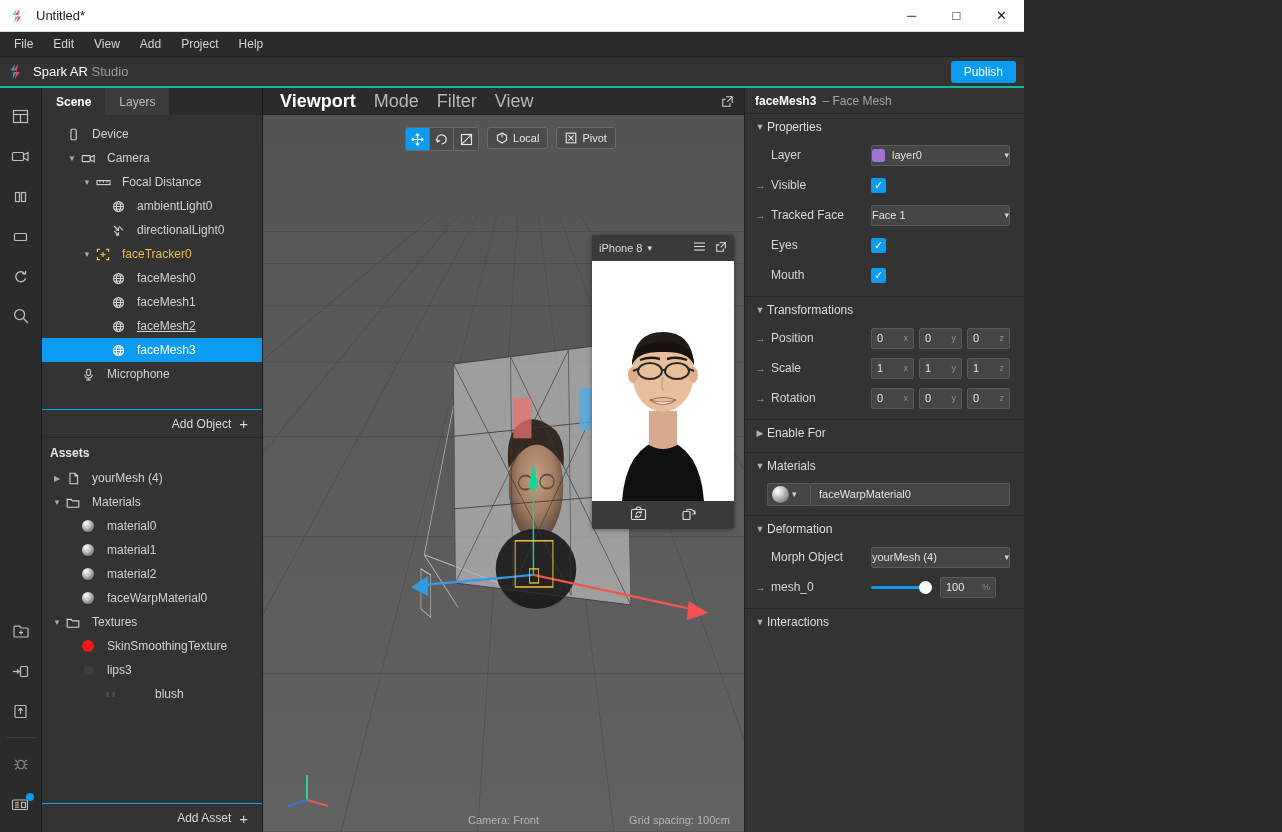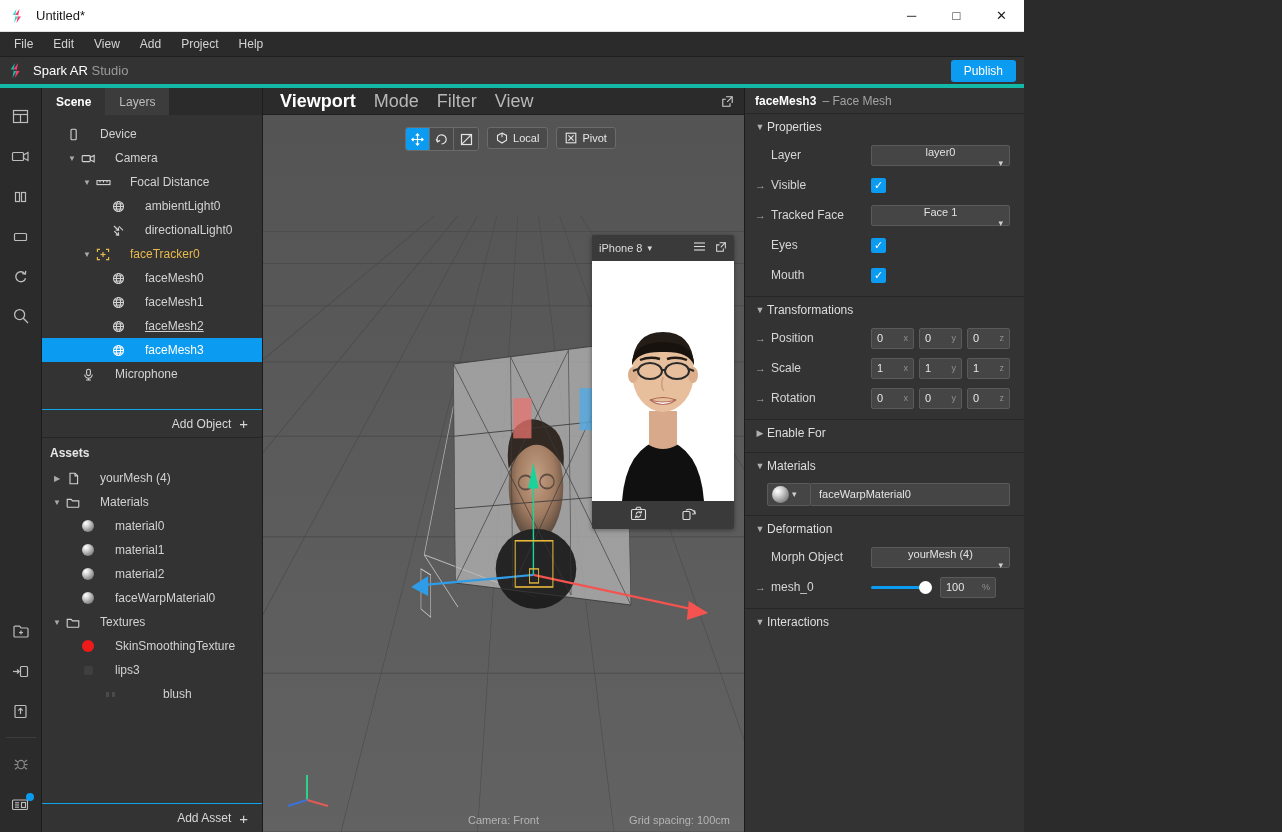--- a/index.html
+++ b/index.html
@@ -29,21 +29,21 @@
   
   .menubar {
     height: 25px; flex: 0 0 25px; background: #2b2b2b; display: flex; align-items: center;
     padding-left: 4px; border-bottom: 1px solid #1f1f1f;
   }
   .menubar .mi { padding: 3px 10px; color: #d4d4d4; font-size: 12px; border-radius: 2px; }
 
   
   .brandbar {
     height: 31px; flex: 0 0 31px; background: #333333; display: flex; align-items: center;
-    padding: 0 8px; border-bottom: 4px solid #14b8a6;
+    padding: 0 8px; border-bottom: 2px solid #14b8a6;
   }
   .brandbar .blogo { width: 17px; height: 17px; margin-right: 8px; }
   .brandbar .btext { font-size: 13px; color: #ffffff; }
   .brandbar .btext .sub { color: #9a9a9a; }
   .publish-btn {
     margin-left: auto; background: #0b9bf0; color: #ffffff; font-size: 12px;
     padding: 4px 13px; border-radius: 3px; border: none; cursor: pointer;
   }
 
   
@@ -85,21 +85,21 @@
     height: 24px; display: flex; align-items: center; font-size: 12px; color: #d2d2d2;
     padding-right: 6px; white-space: nowrap;
   }
   .trow.selected { background: #0b9bf0; color: #ffffff; }
   .trow.tracker { color: #e8bb4e; }
   .trow .caret {
     width: 14px; flex: 0 0 14px; display: flex; align-items: center; justify-content: center;
     color: #b0b0b0;
   }
   .trow .ti { width: 18px; flex: 0 0 18px; display: flex; align-items: center; justify-content: center; }
-  .trow .tlabel { margin-left: 18px; }
+  .trow .tlabel { margin-left: 10px; }
 
   .addrow {
     height: 29px; flex: 0 0 29px; display: flex; align-items: center; justify-content: flex-end;
     padding-right: 14px; font-size: 12px; color: #d8d8d8;
     border-top: 1px solid #0ea5e9; border-bottom: 1px solid #262626; background: #333333;
   }
   .addrow .plus { margin-left: 8px; font-size: 15px; line-height: 1; }
 
   .assets { flex: 1 1 auto; background: #333333; padding-top: 6px; overflow: hidden; }
   .assets .ahead {
@@ -179,21 +179,21 @@
     padding-left: 8px;
   }
   .sec-title .sc { width: 14px; display: inline-flex; justify-content: center; color: #b0b0b0; font-size: 9px; }
   .prow { height: 30px; display: flex; align-items: center; padding-left: 10px; }
   .prow .arr { width: 16px; flex: 0 0 16px; color: #a5a5a5; font-size: 11px; display: flex; align-items: center; }
   .prow .plabel { width: 100px; flex: 0 0 100px; font-size: 12px; color: #d6d6d6; }
   .prow .pctl { flex: 1 1 auto; display: flex; align-items: center; padding-right: 14px; }
 
   .dd {
     height: 21px; background: #454545; border: 1px solid #5a5a5a; border-radius: 2px;
-    display: flex; align-items: center; padding: 0 6px; font-size: 11px; color: #e2e2e2; width: 100%; flex-direction: column;
+    display: flex; align-items: center; padding: 0 0; font-size: 11px; color: #e2e2e2; width: 100%;
   }
   .dd .chev { margin-left: auto; font-size: 9px; color: #cfcfcf; }
   .dd .swatch { width: 13px; height: 13px; border-radius: 3px; margin-right: 7px; }
 
   .cb {
     width: 15px; height: 15px; background: #0b9bf0; border-radius: 2px;
     display: flex; align-items: center; justify-content: center; color: #fff; font-size: 11px;
   }
   .numgrp { display: flex; gap: 5px; width: 100%; padding-right: 0; }
   .numfield {

